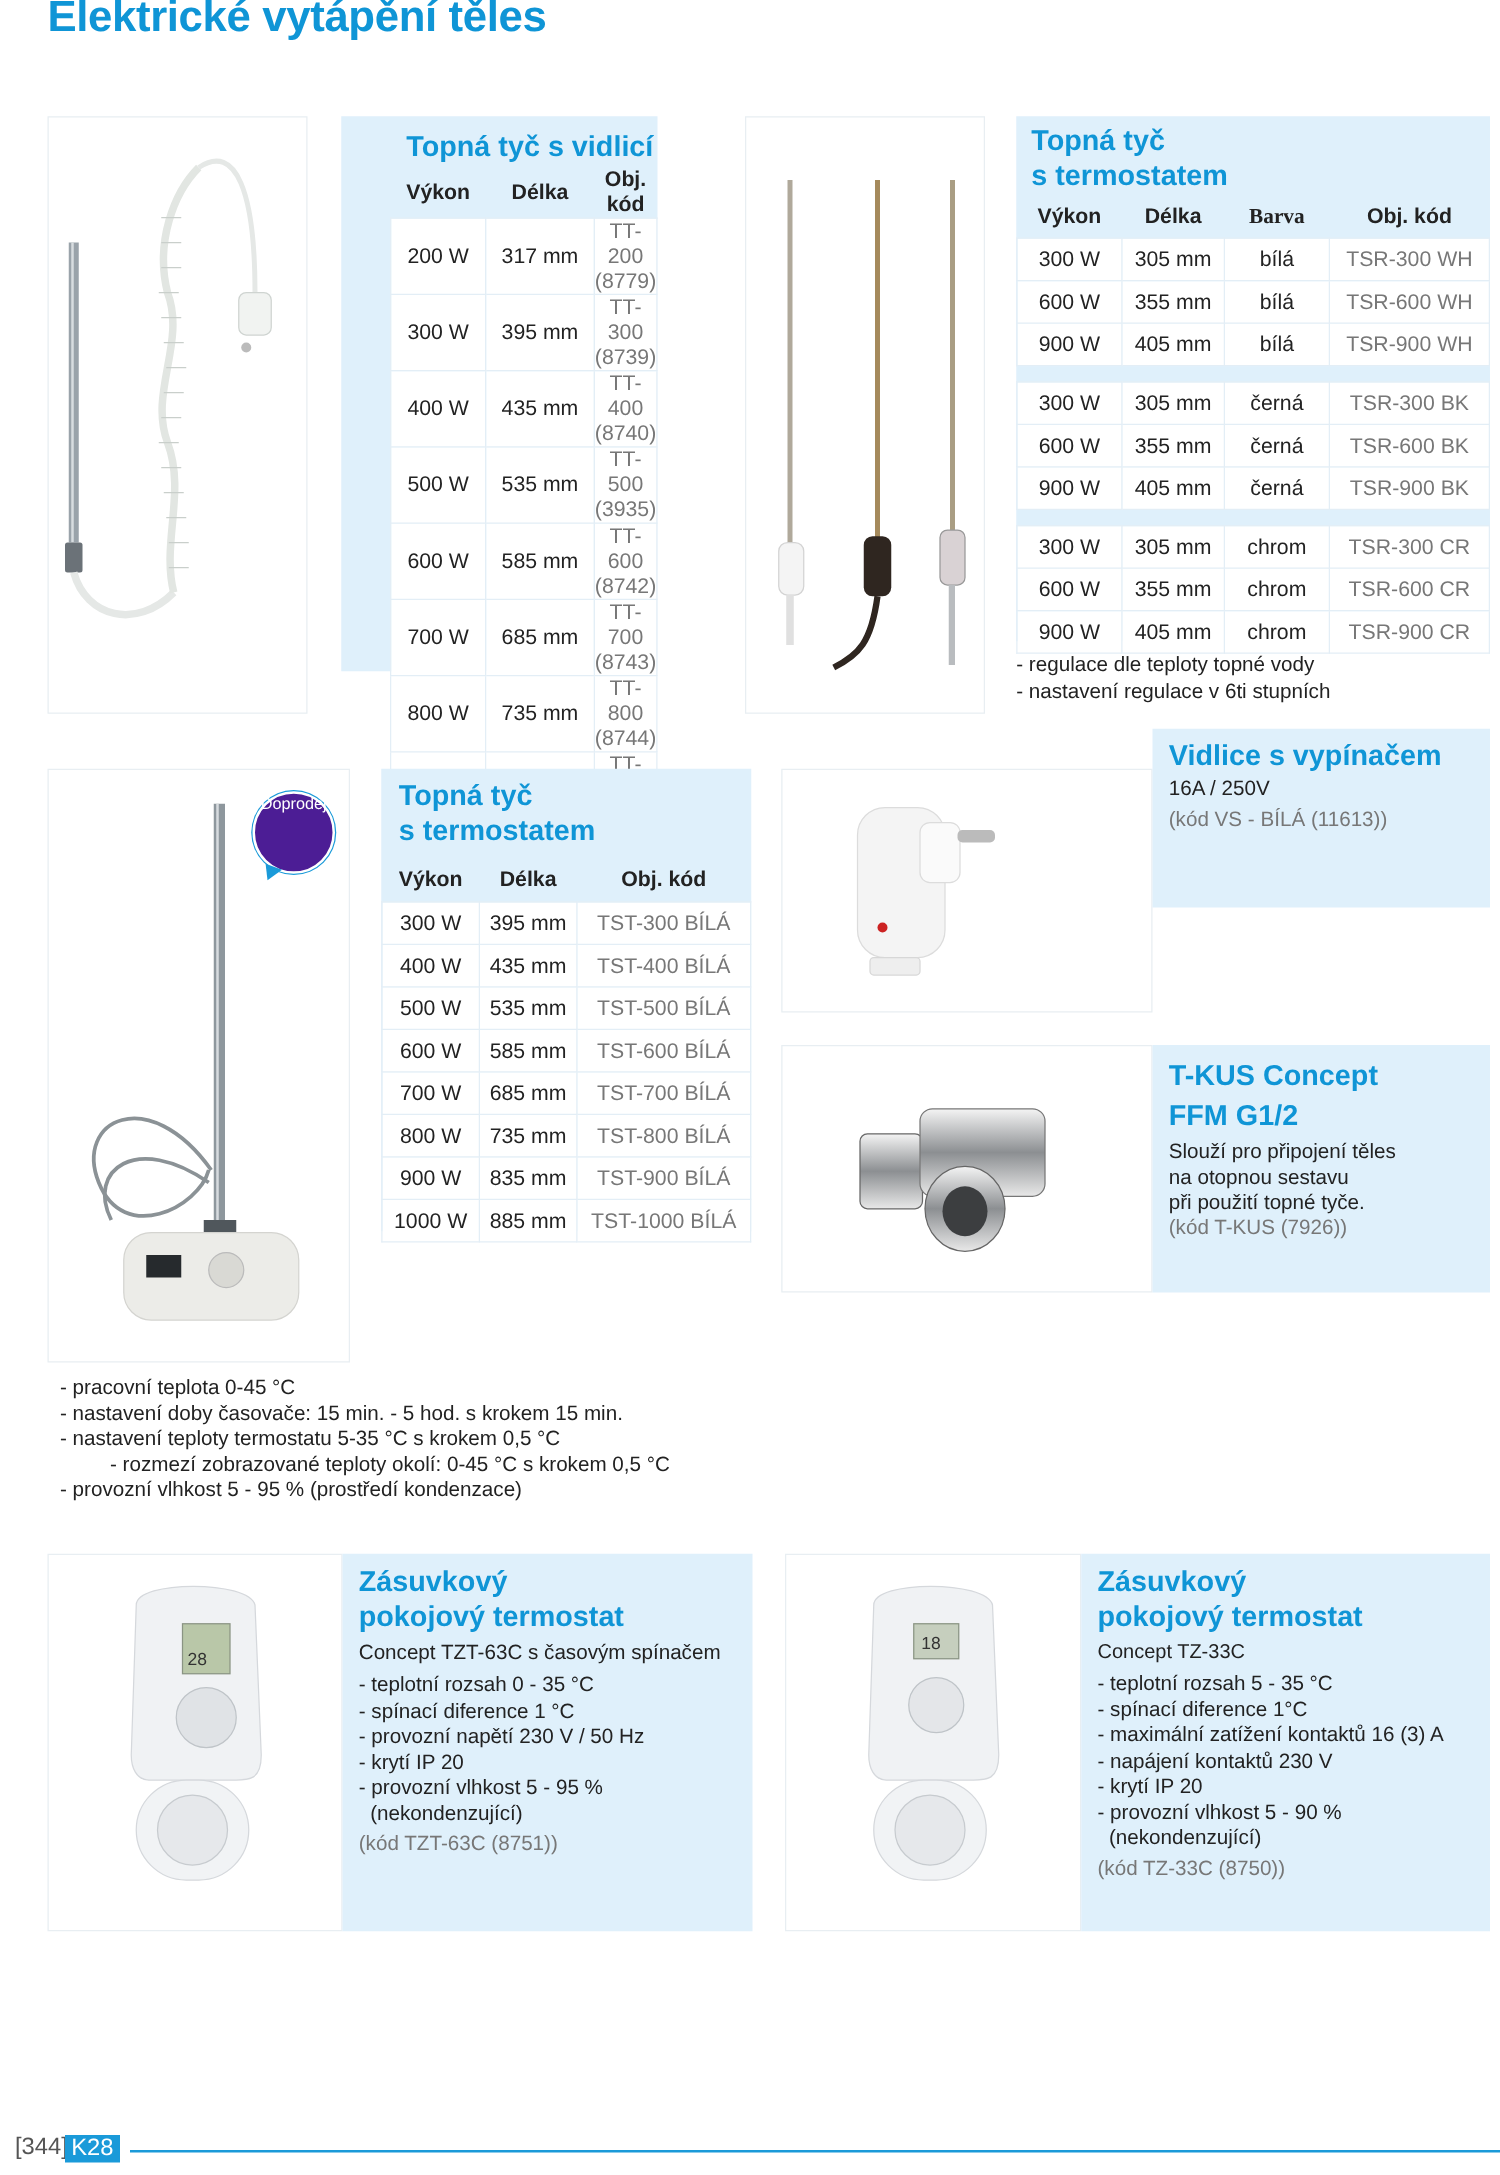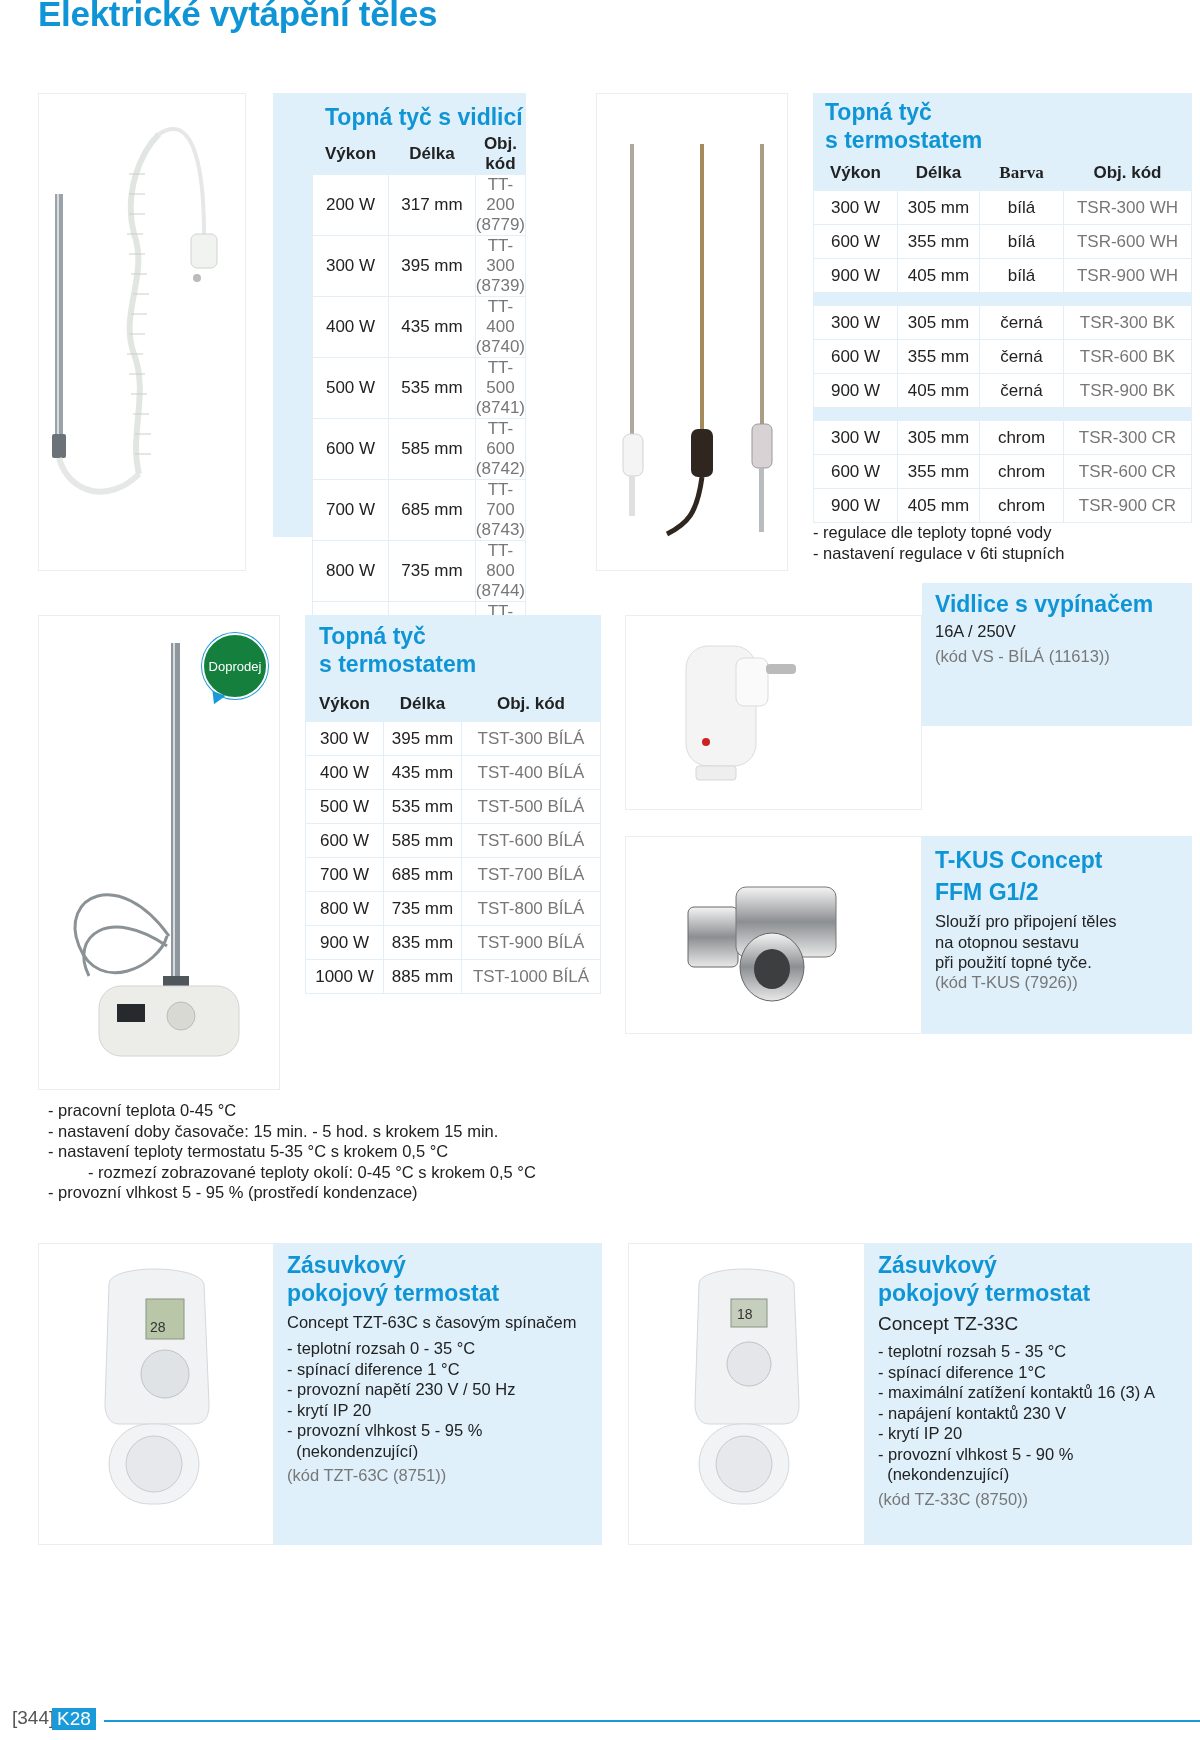--- a/index.html
+++ b/index.html
@@ -9,21 +9,21 @@
   .imgbox{border:1px solid #e8eef2;background:#fff;box-sizing:border-box;}
   .panel{background:#dff0fb;box-sizing:border-box;}
   .ptitle{color:#0f95d6;font-weight:bold;font-size:23px;line-height:28px;}
   table.spec{border-collapse:collapse;font-size:17px;width:100%;}
   table.spec th{font-weight:bold;text-align:center;padding:0;height:34px;color:#222;}
   table.spec td{background:#fff;text-align:center;height:33px;border:1px solid #e3eef6;padding:0;color:#222;}
   table.spec td.code{color:#777;}
   table.spec tr.gap td{background:#dff0fb;height:12px;border:none;}
   .notes{font-size:16.5px;line-height:20.5px;color:#222;}
   .code-note{color:#777;}
-  .badge{width:62px;height:62px;border-radius:50%;background:#15803d;border:2px solid #fff;box-shadow:0 0 0 1px #1a9ad9;color:#fff;font-size:13px;display:flex;align-items:center;justify-content:center;}
+  .badge{width:62px;height:62px;border-radius:50%;background:#4c1d95;border:2px solid #fff;box-shadow:0 0 0 1px #1a9ad9;color:#fff;font-size:13px;display:flex;align-items:flex-start;justify-content:center;}
   .badge:after{content:"";position:absolute;left:6px;bottom:-8px;border-left:6px solid transparent;border-right:8px solid transparent;border-top:12px solid #1a9ad9;transform:rotate(20deg);}
   .footer-num{left:12px;top:1707px;font-size:19px;color:#555;}
   .footer-tag{left:52px;top:1708px;background:#1a9ad9;color:#fff;font-size:19px;padding:0 5px;line-height:22px;}
   .footer-line{left:104px;top:1720px;width:1096px;height:2px;background:#1a9ad9;}
   svg{display:block;}
 </style>
 </head>
 <body>
 
 <div class="abs title">Elektrické vytápění těles</div>
@@ -68,21 +68,21 @@
           <td class="code">TT-300 (8739)</td>
         </tr>
         <tr>
           <td>400 W</td>
           <td>435 mm</td>
           <td class="code">TT-400 (8740)</td>
         </tr>
         <tr>
           <td>500 W</td>
           <td>535 mm</td>
-          <td class="code">TT-500 (8741)</td>
+          <td class="code">TT-500 (3935)</td>
         </tr>
         <tr>
           <td>600 W</td>
           <td>585 mm</td>
           <td class="code">TT-600 (8742)</td>
         </tr>
         <tr>
           <td>700 W</td>
           <td>685 mm</td>
           <td class="code">TT-700 (8743)</td>
@@ -373,21 +373,21 @@
     <circle cx="120" cy="120" r="22" fill="#e4e6e9" stroke="#bfc4c8"></circle>
     <rect x="70" y="180" width="90" height="80" rx="40" fill="#f1f3f5" stroke="#d5d8dc"></rect>
     <circle cx="115" cy="220" r="28" fill="#e6e8eb" stroke="#c7cbcf"></circle>
   </svg>
 </div>
 <div class="abs panel" style="left:865px;top:1243px;width:327px;height:302px;padding:8px 0 0 13px;">
   <div class="ptitle">
     <div>Zásuvkový</div>
     <div>pokojový termostat</div>
   </div>
-  <div style="font-size:19px;margin-top:6px;">Concept TZ-33C</div>
+  <div style="font-size:16px;margin-top:6px;">Concept TZ-33C</div>
   <div class="notes" id="thermo2-specs" style="margin-top:6px;">
       <div style="white-space: pre;">- teplotní rozsah 5 - 35 °C</div>
       <div style="white-space: pre;">- spínací diference 1°C</div>
       <div style="white-space: pre;">- maximální zatížení kontaktů 16 (3) A</div>
       <div style="white-space: pre;">- napájení kontaktů 230 V</div>
       <div style="white-space: pre;">- krytí IP 20</div>
       <div style="white-space: pre;">- provozní vlhkost 5 - 90 %</div>
       <div style="white-space: pre;">  (nekondenzující)</div>
     </div>
   <div class="code-note" style="font-size:16.5px;margin-top:5px;">(kód TZ-33C (8750))</div>

